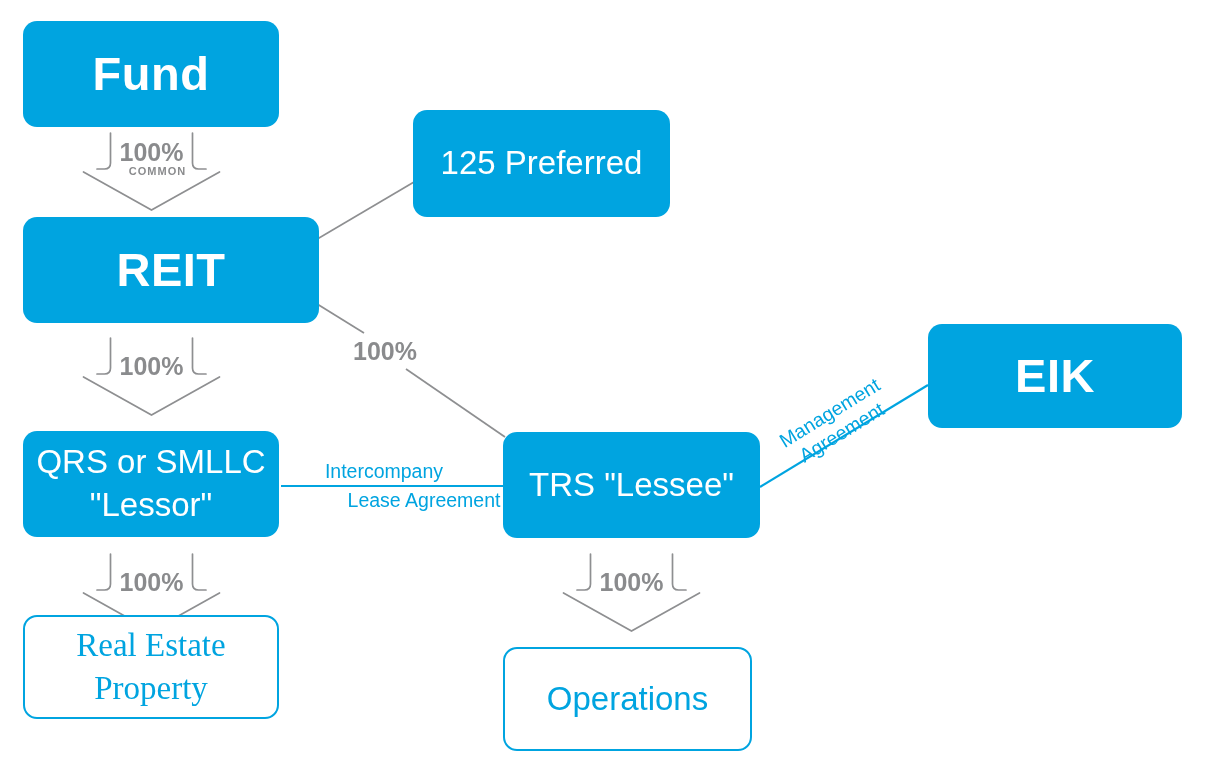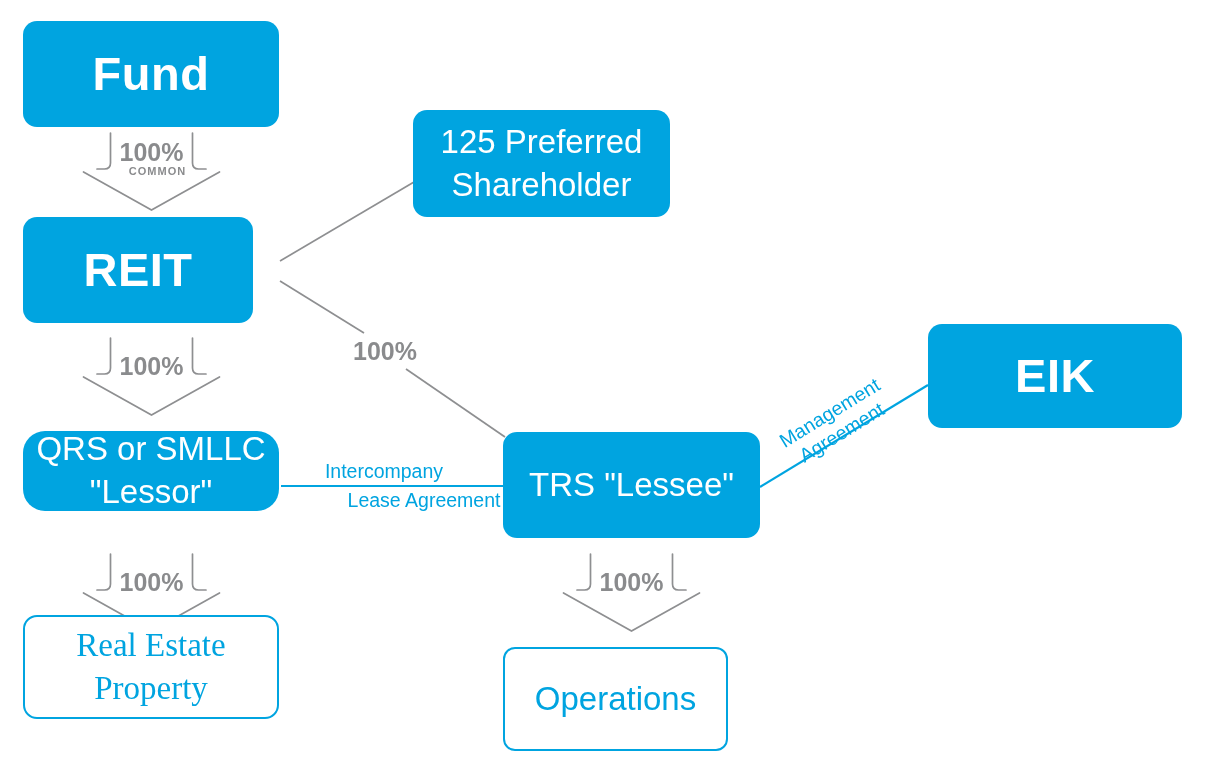--- a/index.html
+++ b/index.html
@@ -110,46 +110,45 @@
       <path d="M 563.5 593 L 631.5 631 L 699.5 593"></path>
     </g>
   </svg>
 
   <div class="box filled" style="left:23px; top:21px; width:256px; height:106px;">
     <span class="big">Fund</span>
   </div>
 
   <div class="box filled" style="left:413px; top:110px; width:257px; height:107px;">
     <span class="med">125 Preferred</span>
-    <span class="med">Shareholder</span>
   </div>
 
-  <div class="box filled" style="left:23px; top:217px; width:230px; height:106px;">
+  <div class="box filled" style="left:23px; top:217px; width:296px; height:106px;">
     <span class="big">REIT</span>
   </div>
 
-  <div class="box filled" style="left:23px; top:431px; width:256px; height:80px;border-radius:22px;">
+  <div class="box filled" style="left:23px; top:431px; width:256px; height:106px;">
     <span class="med">QRS or SMLLC</span>
     <span class="med">"Lessor"</span>
   </div>
 
   <div class="box filled" style="left:503px; top:432px; width:257px; height:106px;">
     <span class="med">TRS "Lessee"</span>
   </div>
 
   <div class="box filled" style="left:928px; top:324px; width:254px; height:104px;border-radius:14px;">
     <span class="big">EIK</span>
   </div>
 
   <div class="box outline" style="left:23px; top:615px; width:256px; height:104px;font-family:Liberation Serif, serif;">
     <span class="med">Real Estate</span>
     <span class="med">Property</span>
   </div>
 
-  <div class="box outline" style="left:503px; top:647px; width:225px; height:104px;border-radius:12px;">
+  <div class="box outline" style="left:503px; top:647px; width:249px; height:104px;">
     <span class="med">Operations</span>
   </div>
 
   <div class="lbl pct" style="left:151.5px; top:152px;">100%</div>
   <div class="lbl sub" style="left:151.5px; top:171px;padding-left:12px;">COMMON</div>
 
   <div class="lbl pct" style="left:151.5px; top:366px;">100%</div>
 
   <div class="lbl pct" style="left:385px; top:351px;">100%</div>
 

